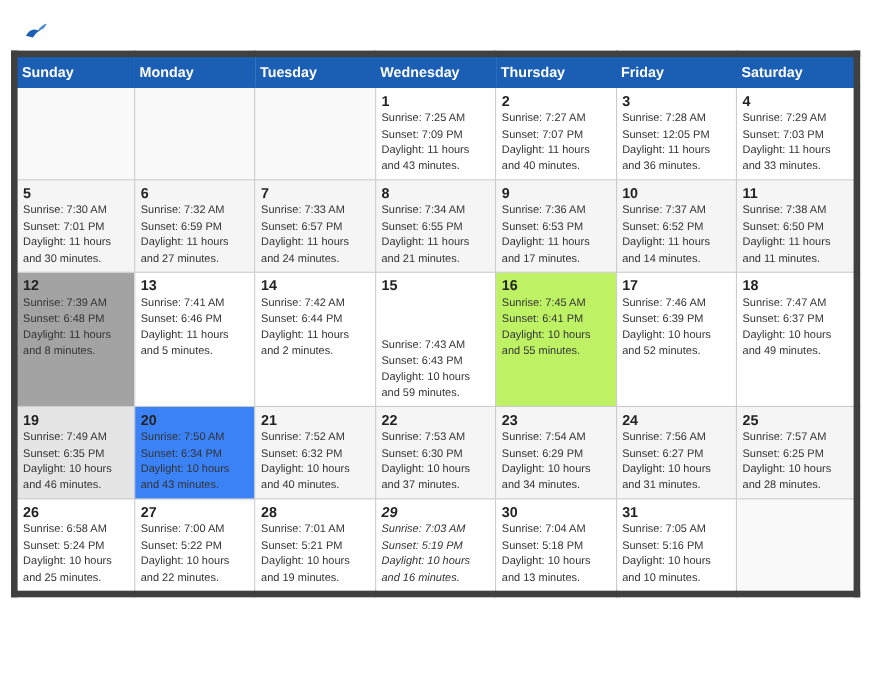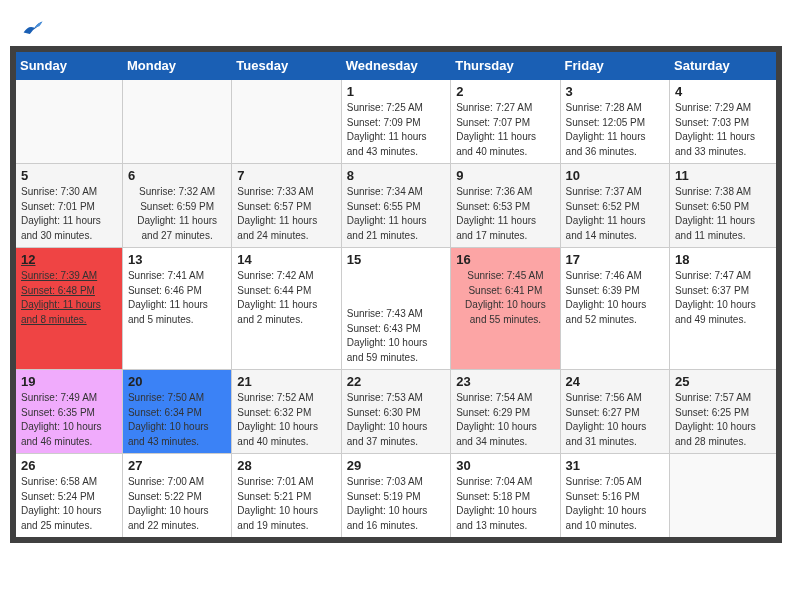--- a/index.html
+++ b/index.html
@@ -170,21 +170,21 @@
       <tr>
         <td style="background: rgb(245, 245, 245);">
           <span class="day-num">5</span>
           <div class="day-info" style="white-space: pre-line;">Sunrise: 7:30 AM
 Sunset: 7:01 PM
 Daylight: 11 hours
 and 30 minutes.</div>
         </td>
         <td style="background: rgb(245, 245, 245);">
           <span class="day-num">6</span>
-          <div class="day-info" style="white-space: pre-line; text-align: center;">Sunrise: 7:32 AM
+          <div class="day-info" style="white-space: pre-line;">Sunrise: 7:32 AM
 Sunset: 6:59 PM
 Daylight: 11 hours
 and 27 minutes.</div>
         </td>
         <td style="background: rgb(245, 245, 245);">
           <span class="day-num">7</span>
           <div class="day-info" style="white-space: pre-line;">Sunrise: 7:33 AM
 Sunset: 6:57 PM
 Daylight: 11 hours
 and 24 minutes.</div>
@@ -212,21 +212,21 @@
         </td>
         <td style="background: rgb(245, 245, 245);">
           <span class="day-num">11</span>
           <div class="day-info" style="white-space: pre-line;">Sunrise: 7:38 AM
 Sunset: 6:50 PM
 Daylight: 11 hours
 and 11 minutes.</div>
         </td>
       </tr>
       <tr>
-        <td style="background: #ef4444; text-decoration: underline;">
+        <td style="background: #a3a3a3;">
           <span class="day-num">12</span>
           <div class="day-info" style="white-space: pre-line;">Sunrise: 7:39 AM
 Sunset: 6:48 PM
 Daylight: 11 hours
 and 8 minutes.</div>
         </td>
         <td style="background: rgb(255, 255, 255);">
           <span class="day-num">13</span>
           <div class="day-info" style="white-space: pre-line;">Sunrise: 7:41 AM
 Sunset: 6:46 PM
@@ -240,44 +240,44 @@
 Daylight: 11 hours
 and 2 minutes.</div>
         </td>
         <td style="background: rgb(255, 255, 255);">
           <span class="day-num">15</span>
           <div class="day-info" style="white-space: pre-line; margin-top: 40px;">Sunrise: 7:43 AM
 Sunset: 6:43 PM
 Daylight: 10 hours
 and 59 minutes.</div>
         </td>
-        <td style="background: #fca5a5;">
+        <td style="background: #bef264;">
           <span class="day-num">16</span>
-          <div class="day-info" style="white-space: pre-line; text-align: center;">Sunrise: 7:45 AM
+          <div class="day-info" style="white-space: pre-line;">Sunrise: 7:45 AM
 Sunset: 6:41 PM
 Daylight: 10 hours
 and 55 minutes.</div>
         </td>
         <td style="background: rgb(255, 255, 255);">
           <span class="day-num">17</span>
           <div class="day-info" style="white-space: pre-line;">Sunrise: 7:46 AM
 Sunset: 6:39 PM
 Daylight: 10 hours
 and 52 minutes.</div>
         </td>
         <td style="background: rgb(255, 255, 255);">
           <span class="day-num">18</span>
           <div class="day-info" style="white-space: pre-line;">Sunrise: 7:47 AM
 Sunset: 6:37 PM
 Daylight: 10 hours
 and 49 minutes.</div>
         </td>
       </tr>
       <tr>
-        <td style="background: #f0abfc;">
+        <td style="background: #e5e5e5;">
           <span class="day-num">19</span>
           <div class="day-info" style="white-space: pre-line;">Sunrise: 7:49 AM
 Sunset: 6:35 PM
 Daylight: 10 hours
 and 46 minutes.</div>
         </td>
         <td style="background: #3b82f6;">
           <span class="day-num">20</span>
           <div class="day-info" style="white-space: pre-line;">Sunrise: 7:50 AM
 Sunset: 6:34 PM
@@ -335,21 +335,21 @@
 Daylight: 10 hours
 and 22 minutes.</div>
         </td>
         <td style="background: rgb(255, 255, 255);">
           <span class="day-num">28</span>
           <div class="day-info" style="white-space: pre-line;">Sunrise: 7:01 AM
 Sunset: 5:21 PM
 Daylight: 10 hours
 and 19 minutes.</div>
         </td>
-        <td style="background: rgb(255, 255, 255);">
+        <td style="background: rgb(255, 255, 255); font-style: italic;">
           <span class="day-num">29</span>
           <div class="day-info" style="white-space: pre-line;">Sunrise: 7:03 AM
 Sunset: 5:19 PM
 Daylight: 10 hours
 and 16 minutes.</div>
         </td>
         <td style="background: rgb(255, 255, 255);">
           <span class="day-num">30</span>
           <div class="day-info" style="white-space: pre-line;">Sunrise: 7:04 AM
 Sunset: 5:18 PM

